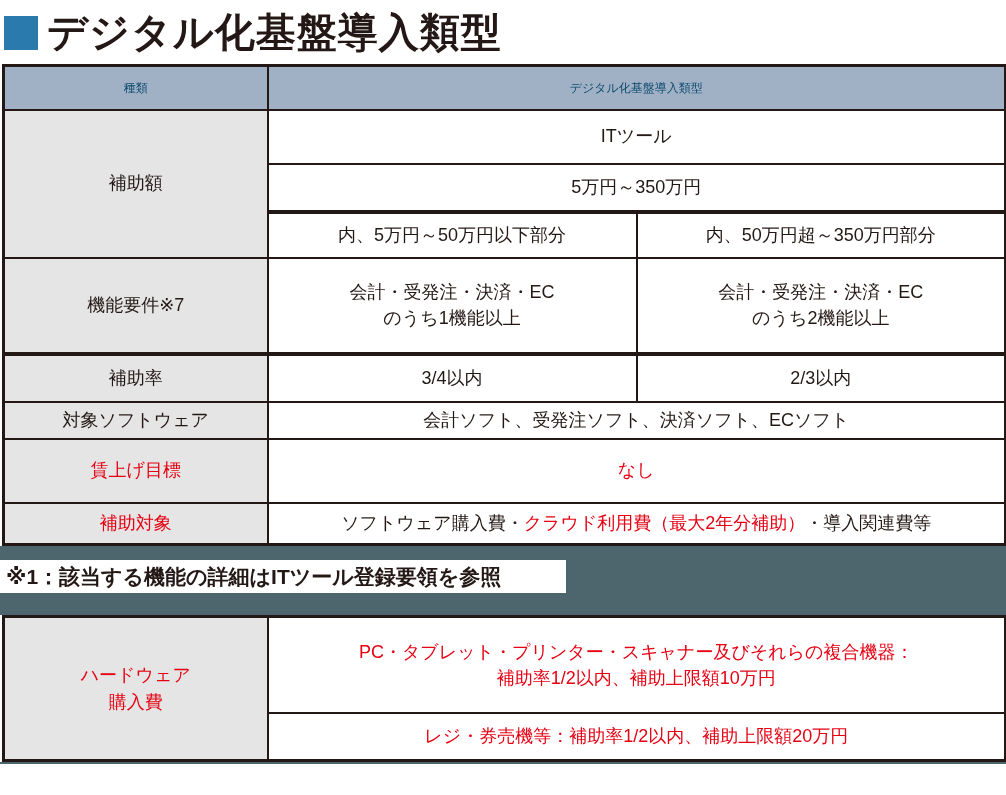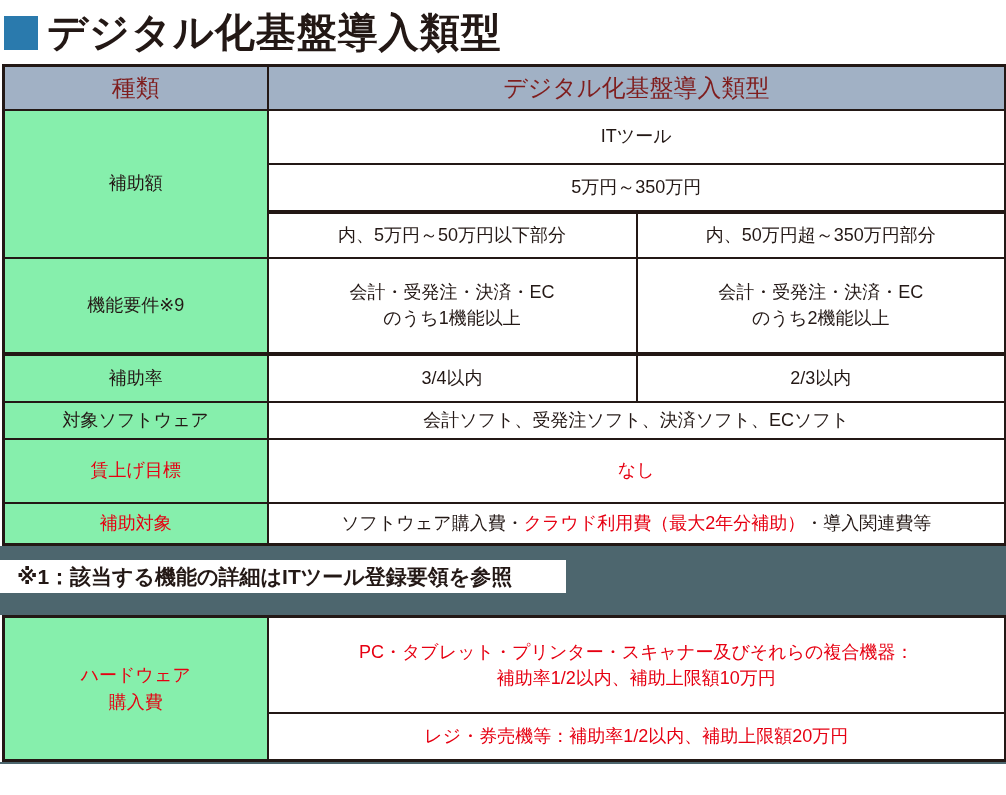--- a/index.html
+++ b/index.html
@@ -9,28 +9,28 @@
   }
   
   .title-row{display:flex;align-items:center;height:64px;padding-left:4px;gap:9px;}
   .title-square{width:34px;height:34px;background:#2a7aad;flex:0 0 auto;margin-top:2px;}
   .title-text{margin:0;font-size:40px;font-weight:bold;letter-spacing:1px;color:#231815;line-height:1;}
   
   table{border-collapse:collapse;table-layout:fixed;margin-left:2px;width:1002px;
         border:3px solid #231815;}
   td{border:2px solid #231815;text-align:center;vertical-align:middle;
      font-size:18px;color:#231815;padding:0;line-height:1.35;overflow:hidden;}
-  .head{background:#a1b1c5;color:#7f1d1d;font-size:24px;}
-  .label{background:#86efac;}
+  .head{background:#a1b1c5;color:#0c4a6e;font-size:12px;}
+  .label{background:#e5e5e5;}
   .red{color:#e60012;}
   .bb4{border-bottom-width:4px;}
   
   .teal-band{position:relative;width:1006px;height:69px;background:#4d666e;}
   .note-box{position:absolute;left:0;top:14px;width:566px;height:33px;background:#ffffff;
-            display:flex;align-items:center;padding-left:17px;box-sizing:border-box;}
+            display:flex;align-items:center;padding-left:6px;box-sizing:border-box;}
   .note-box span{font-size:21px;font-weight:bold;color:#231815;white-space:nowrap;}
   .bottom-band{width:1006px;height:2px;background:#4d666e;}
   .twoline{line-height:1.45;}
 </style>
 </head>
 <body>
 
 <div class="page">
 
   <div class="title-row">
@@ -54,21 +54,21 @@
       <td colspan="2">ITツール</td>
     </tr>
     <tr style="height:48px">
       <td colspan="2" class="bb4">5万円～350万円</td>
     </tr>
     <tr style="height:46px">
       <td>内、5万円～50万円以下部分</td>
       <td>内、50万円超～350万円部分</td>
     </tr>
     <tr style="height:96px">
-      <td class="label bb4">機能要件※9</td>
+      <td class="label bb4">機能要件※7</td>
       <td class="bb4 twoline">
         <div>会計・受発注・決済・EC</div>
         <div>のうち1機能以上</div>
       </td>
       <td class="bb4 twoline">
         <div>会計・受発注・決済・EC</div>
         <div>のうち2機能以上</div>
       </td>
     </tr>
     <tr style="height:48px">

